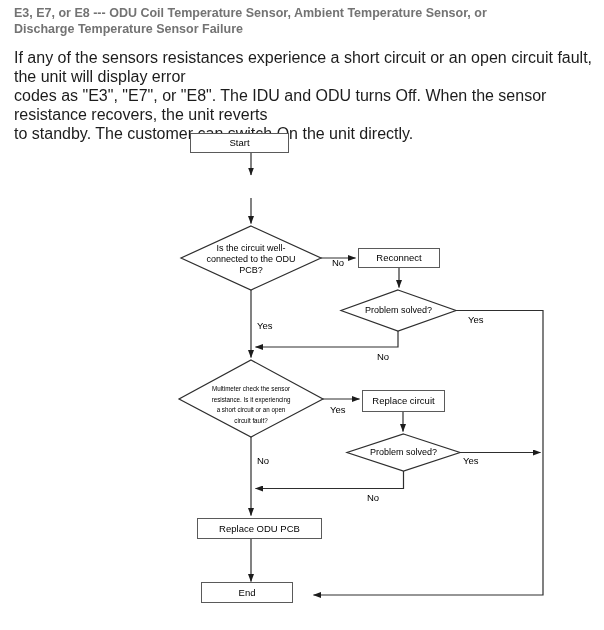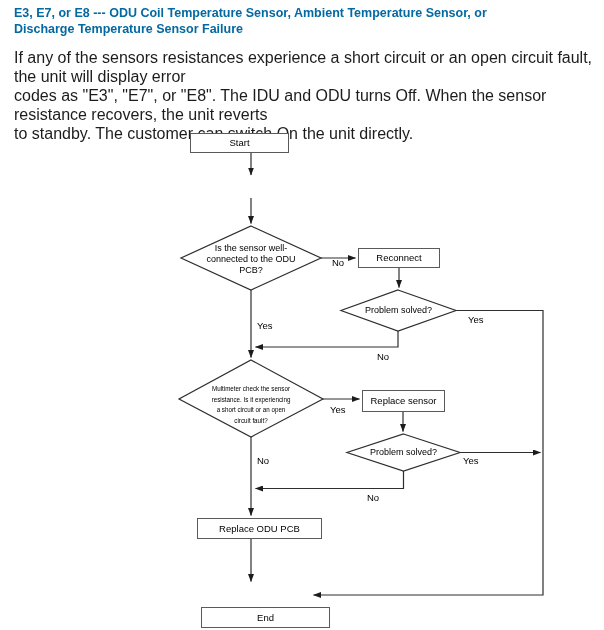--- a/index.html
+++ b/index.html
@@ -12,21 +12,21 @@
   }
   .page { position: absolute; inset: 0; background: #ffffff; }
 
   .doc-heading {
     position: absolute;
     left: 14px; top: 6px;
     font-size: 12.5px;
     font-weight: bold;
     line-height: 15.5px;
     white-space: pre-line;
-    color: #0369a1;
+    color: #737373;
   }
   .doc-paragraph {
     position: absolute;
     left: 14px; top: 48px;
     font-size: 16px;
     line-height: 19px;
     white-space: pre-line;
     color: #1c1c1c;
   }
 
@@ -109,46 +109,46 @@
         <polygon points="251,360 323,399 251,437 179,399"></polygon>
         <polygon points="403.5,434 460,452.5 403.5,471 347,452.5"></polygon>
       </g>
     </svg>
 
     <div class="node" style="left:190px; top:133px; width:99px; height:20px;">
       <span>Start</span>
     </div>
 
 
-    <div class="diamond-label" style="left:191px; top:243px; width:120px;">Is the sensor well-
+    <div class="diamond-label" style="left:191px; top:243px; width:120px;">Is the circuit well-
 connected to the ODU
 PCB?</div>
 
     <div class="node" style="left:358px; top:248px; width:82px; height:20px;">
       <span>Reconnect</span>
     </div>
 
     <div class="diamond-label" style="left:348px; top:305px; width:101px;">Problem solved?</div>
 
     <div class="diamond-label condensed" style="left:181px; top:384px; width:140px;">Multimeter check the sensor
 resistance. Is it experiencing
 a short circuit or an open
 circuit fault?</div>
 
     <div class="node" style="left:362px; top:390px; width:83px; height:22px;">
-      <span>Replace sensor</span>
+      <span>Replace circuit</span>
     </div>
 
     <div class="diamond-label" style="left:353px; top:447px; width:101px;">Problem solved?</div>
 
     <div class="node" style="left:197px; top:518px; width:125px; height:21px;">
       <span>Replace ODU PCB</span>
     </div>
 
-    <div class="node" style="left:201px; top:607px; width:129px; height:21px;">
+    <div class="node" style="left:201px; top:582px; width:92px; height:21px;">
       <span>End</span>
     </div>
 
     <span class="edge-label" style="left:332px; top:239px;">No</span>
     <span class="edge-label" style="left:257px; top:302px;">Yes</span>
     <span class="edge-label" style="left:468px; top:296px;">Yes</span>
     <span class="edge-label" style="left:377px; top:333px;">No</span>
     <span class="edge-label" style="left:330px; top:386px;">Yes</span>
     <span class="edge-label" style="left:257px; top:437px;">No</span>
     <span class="edge-label" style="left:463px; top:437px;">Yes</span>

